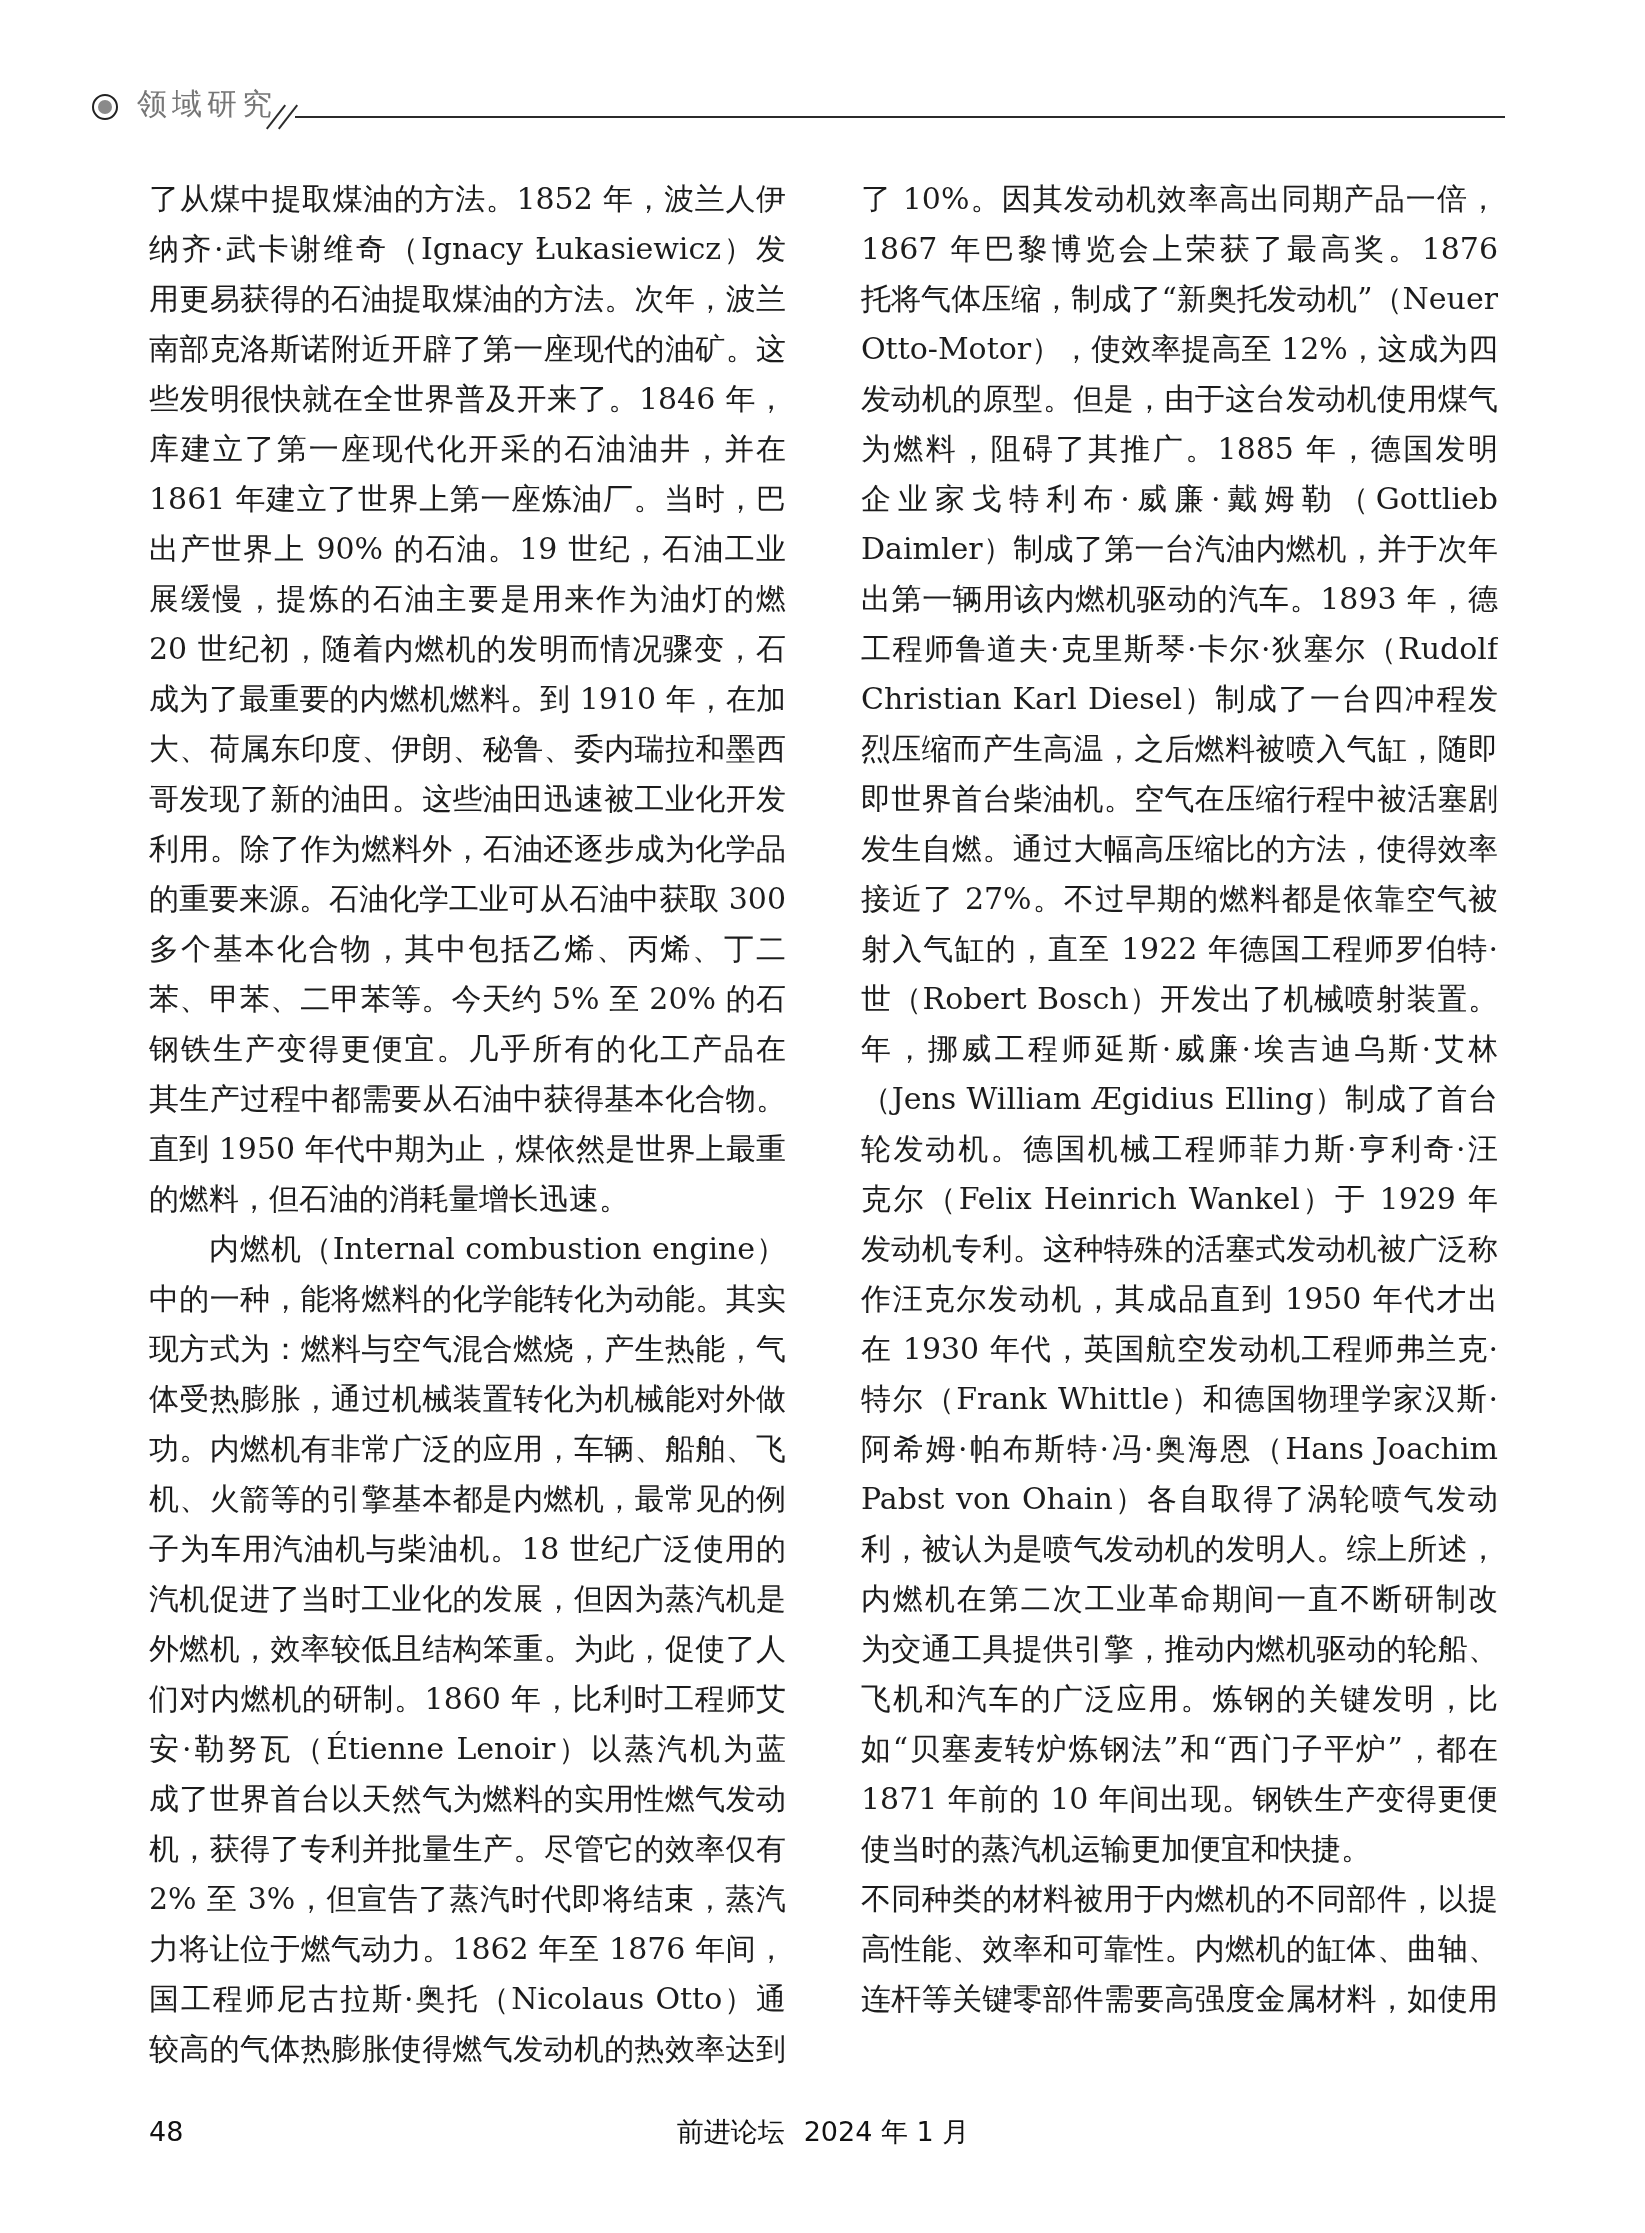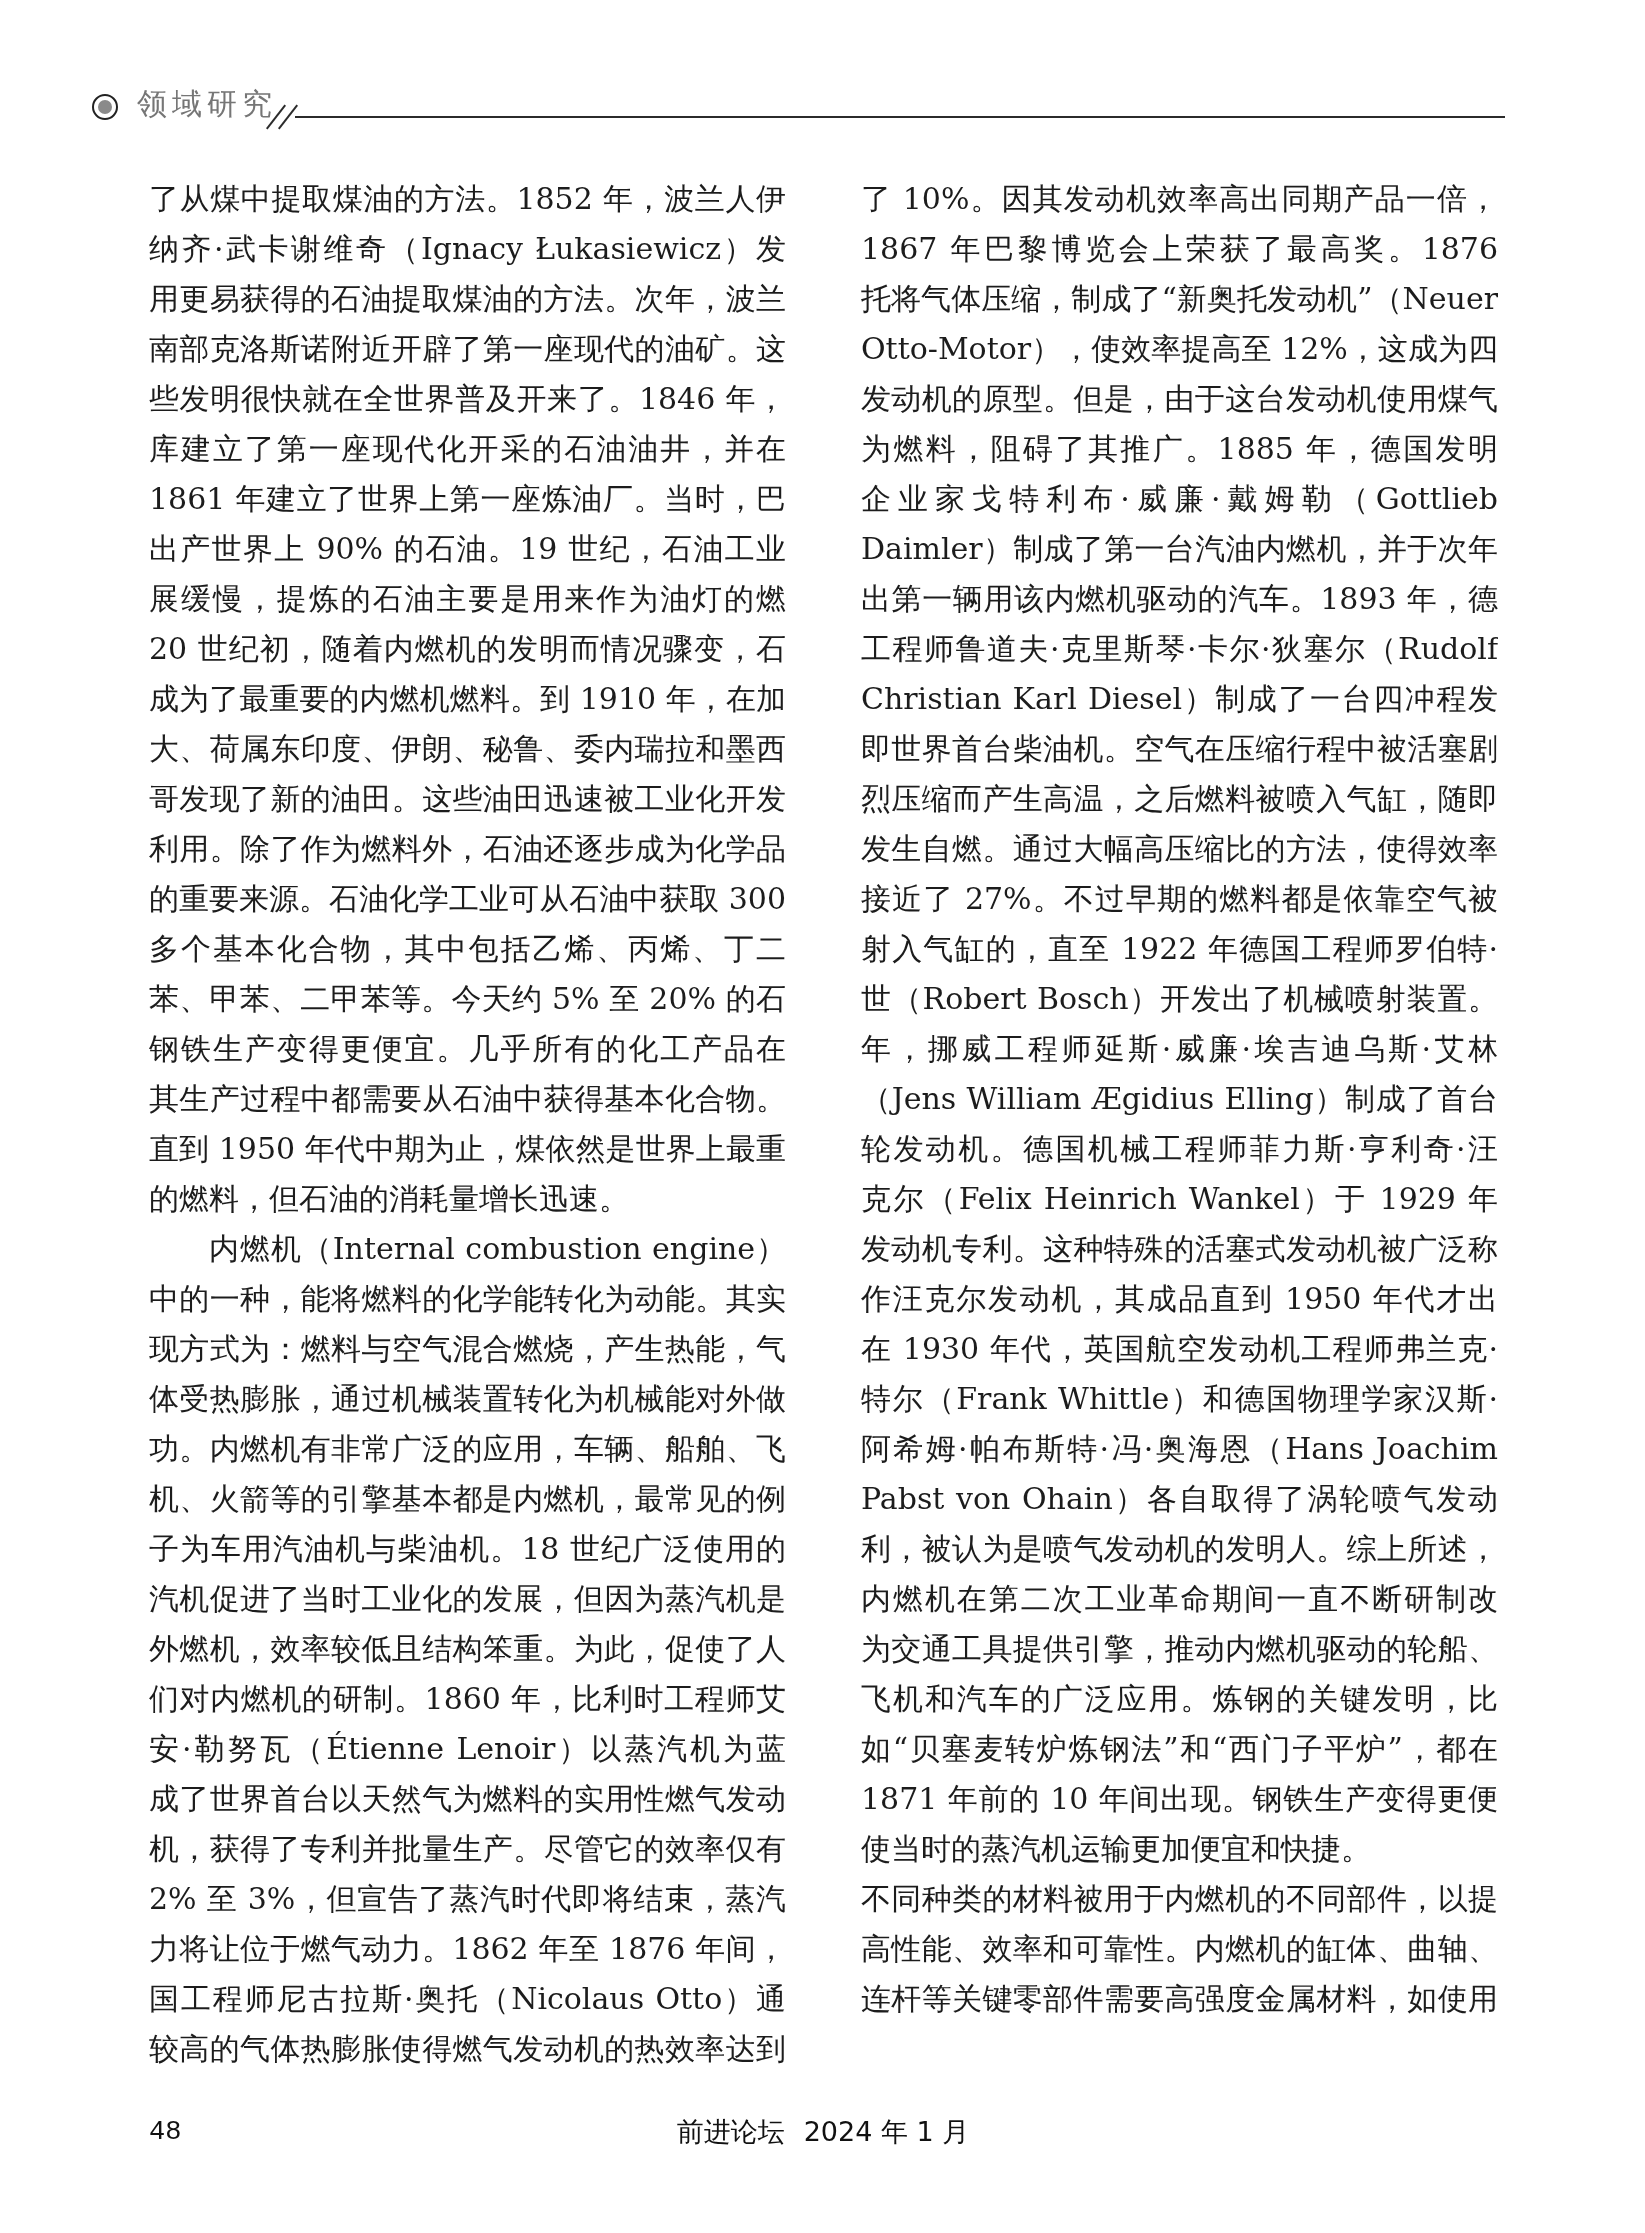--- a/index.html
+++ b/index.html
@@ -61,21 +61,21 @@
   }
   .line.j { text-align-last:justify; }
   .line.indent { text-indent:2em; }
 
   
   .page-footer {
     position:absolute; left:0; top:2115px; width:1646px; height:40px;
     font-family:"DejaVu Sans", sans-serif;
     font-size:27px; line-height:34px; color:#111;
   }
-  .page-number { position:absolute; left:149px; top:0;font-family:Liberation Mono, monospace; }
+  .page-number { position:absolute; left:149px; top:0; }
   .footer-center {
     position:absolute; left:0; top:0; width:1646px;
     display:flex; justify-content:center; gap:19px;
   }
 </style>
 </head>
 <body>
 
 <div class="page-header">
   <div class="bullet">
@@ -134,22 +134,22 @@
     <div class="line j">1867 年巴黎博览会上荣获了最高奖。1876 年，奥</div>
     <div class="line j">托将气体压缩，制成了“新奥托发动机”（Neuer</div>
     <div class="line j">Otto-Motor），使效率提高至 12%，这成为四冲程</div>
     <div class="line j">发动机的原型。但是，由于这台发动机使用煤气</div>
     <div class="line j">为燃料，阻碍了其推广。1885 年，德国发明家、</div>
     <div class="line j">企业家戈特利布·威廉·戴姆勒（Gottlieb Wilhelm</div>
     <div class="line j">Daimler）制成了第一台汽油内燃机，并于次年造</div>
     <div class="line j">出第一辆用该内燃机驱动的汽车。1893 年，德国</div>
     <div class="line j">工程师鲁道夫·克里斯琴·卡尔·狄塞尔（Rudolf</div>
     <div class="line j">Christian Karl Diesel）制成了一台四冲程发动机，</div>
+    <div class="line j">烈压缩而产生高温，之后燃料被喷入气缸，随即</div>
     <div class="line j">即世界首台柴油机。空气在压缩行程中被活塞剧</div>
-    <div class="line j">烈压缩而产生高温，之后燃料被喷入气缸，随即</div>
     <div class="line j">发生自燃。通过大幅高压缩比的方法，使得效率</div>
     <div class="line j">接近了 27%。不过早期的燃料都是依靠空气被喷</div>
     <div class="line j">射入气缸的，直至 1922 年德国工程师罗伯特·博</div>
     <div class="line j">世（Robert Bosch）开发出了机械喷射装置。1903</div>
     <div class="line j">年，挪威工程师延斯·威廉·埃吉迪乌斯·艾林</div>
     <div class="line j">（Jens William Ægidius Elling）制成了首台燃气涡</div>
     <div class="line j">轮发动机。德国机械工程师菲力斯·亨利奇·汪</div>
     <div class="line j">克尔（Felix Heinrich Wankel）于 1929 年获得转子</div>
     <div class="line j">发动机专利。这种特殊的活塞式发动机被广泛称</div>
     <div class="line j">作汪克尔发动机，其成品直到 1950 年代才出现。</div>

